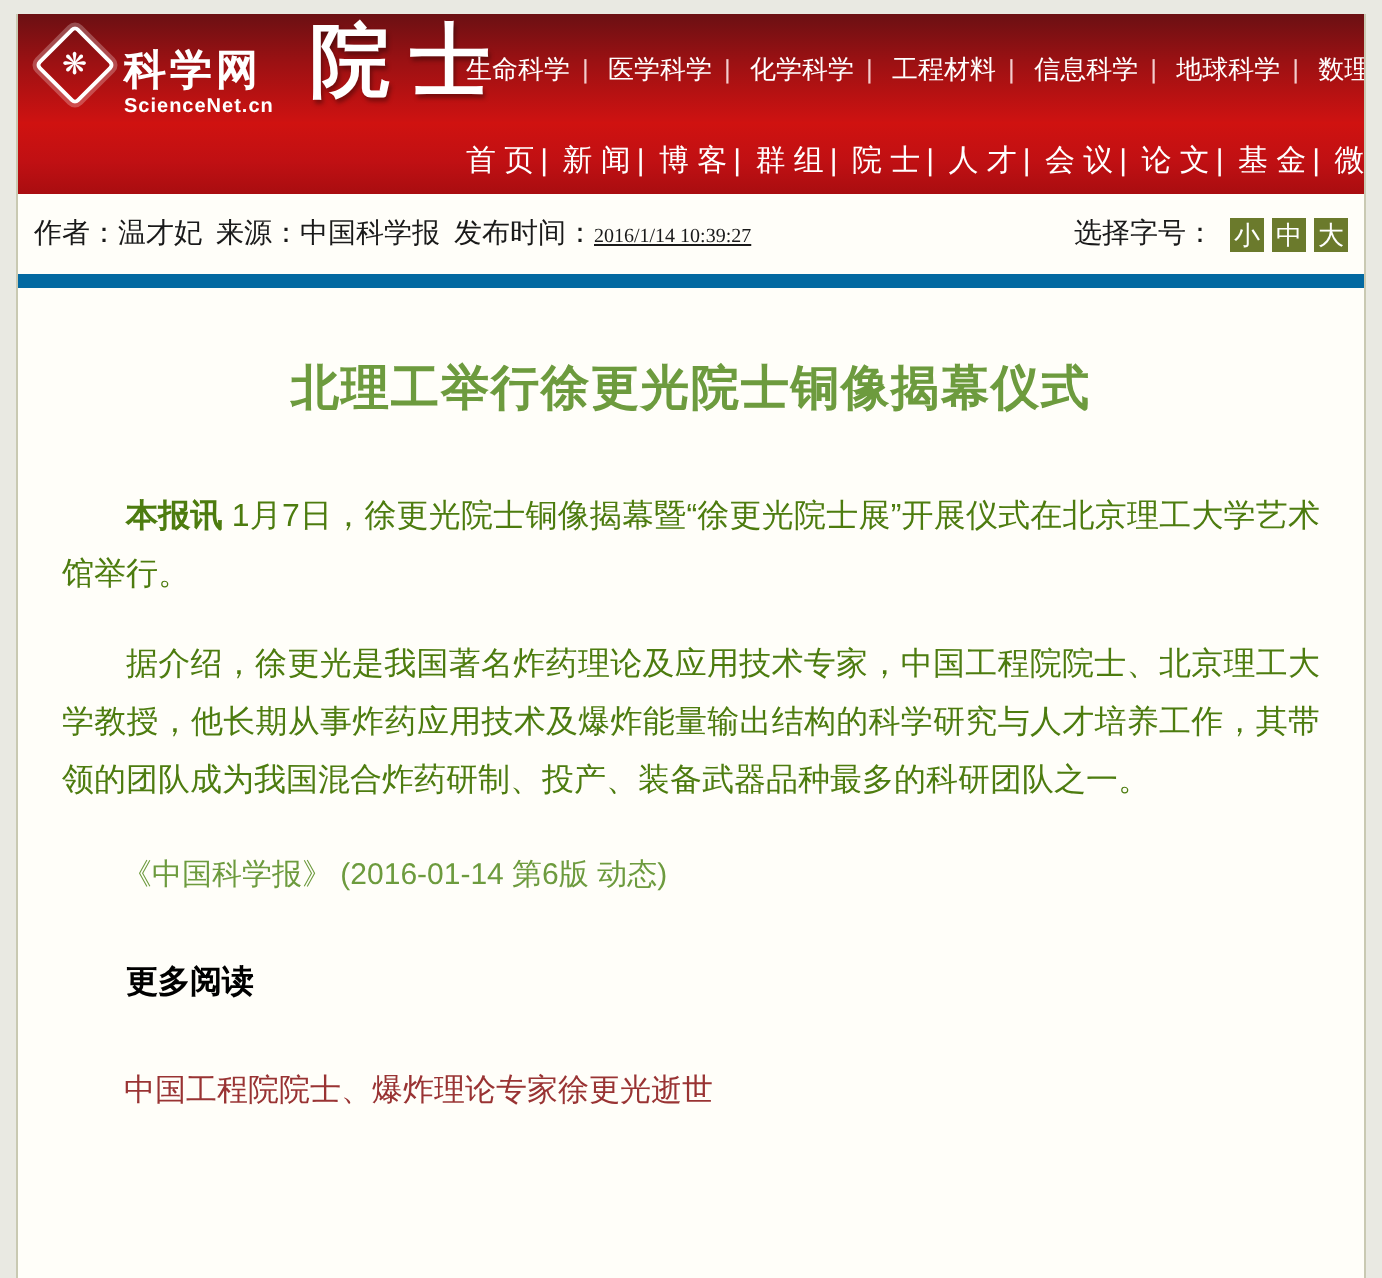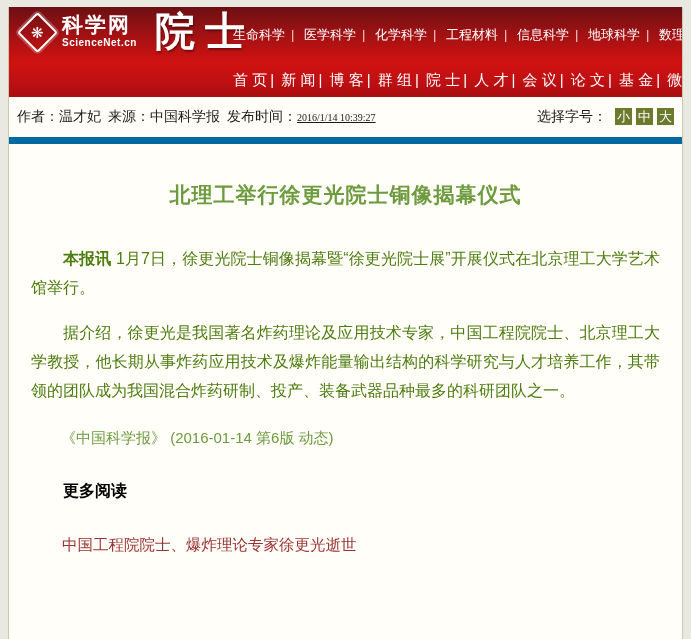--- a/index.html
+++ b/index.html
@@ -26,21 +26,21 @@
   }
   .logo{position:absolute;left:12px;top:6px;display:flex;align-items:flex-start;cursor:pointer;}
   .logo-diamond{
     width:25px;height:25px;margin:5px 10px 0 2px;
     border:2px solid #fff;border-radius:3px;
     transform:rotate(45deg);
     display:flex;align-items:center;justify-content:center;
     box-shadow:0 0 0 2px rgba(255,255,255,.25);
   }
   .logo-diamond span{transform:rotate(-45deg);color:#fff;font-size:15px;line-height:1;}
-  .logo-text{display:flex;flex-direction:column;color:#fff;}
+  .logo-text{display:flex;flex-direction:column;color:#fff;margin-top:11px;}
   .logo-cn{font-size:21px;font-weight:bold;letter-spacing:2px;line-height:24px;}
   .logo-en{font-size:10px;font-weight:bold;line-height:12px;letter-spacing:.5px;}
   .channel{
     position:absolute;left:146px;top:2px;
     color:#fff;font-size:40px;font-weight:bold;letter-spacing:10px;line-height:44px;
     text-shadow:1px 2px 2px rgba(0,0,0,.35);
   }
   ul.nav{list-style:none;margin:0;padding:0;white-space:nowrap;color:#fff;}
   ul.nav li{display:inline;cursor:pointer;}
   .subject-nav{position:absolute;left:224px;top:19px;font-size:13px;}
@@ -48,32 +48,32 @@
   .main-nav{position:absolute;left:224px;top:10px;font-size:15px;}
   .main-nav li:not(:last-child)::after{content:"|";padding:0 3px;color:#fff;}
   
   .meta{
     height:40px;display:flex;align-items:center;
     padding:0 8px;border-bottom:7px solid #0369a1;
     font-size:14px;color:#1a1a1a;
   }
   .meta .pair{margin-right:7px;}
   .meta .publish-time{font-family:"Liberation Serif","DejaVu Serif",serif;font-size:10px;text-decoration:underline;}
-  .font-size-group{margin-left:auto;display:flex;}
+  .font-size-group{margin-left:auto;display:flex;align-items:center;}
   .fs-label{font-size:14px;color:#1a1a1a;margin-right:4px;}
   .fs-btn{
     display:inline-block;min-width:17px;height:17px;line-height:17px;
     margin-left:4px;background:#6b7a2c;color:#fff;
     font-size:13px;text-align:center;cursor:pointer;
   }
   
   .article{padding:0 22px 24px 22px;}
   .article-title{
     margin:36px 0 34px 0;text-align:center;
-    color:#6d9b3e;font-size:21px;font-weight:bold;letter-spacing:1px;line-height:30px;
+    color:#6d9b3e;font-size:24px;font-weight:bold;letter-spacing:1px;line-height:30px;
   }
   .article p{
     margin:16px 0;font-size:16px;line-height:29px;color:#4d7c0f;
     text-indent:2em;text-align:justify;
   }
   .article p .lead,.article p .byline{font-weight:bold;}
   .source-line{
     margin-top:22px;text-indent:2em;
     color:#6d9b3e;font-size:15px;line-height:22px;
   }

